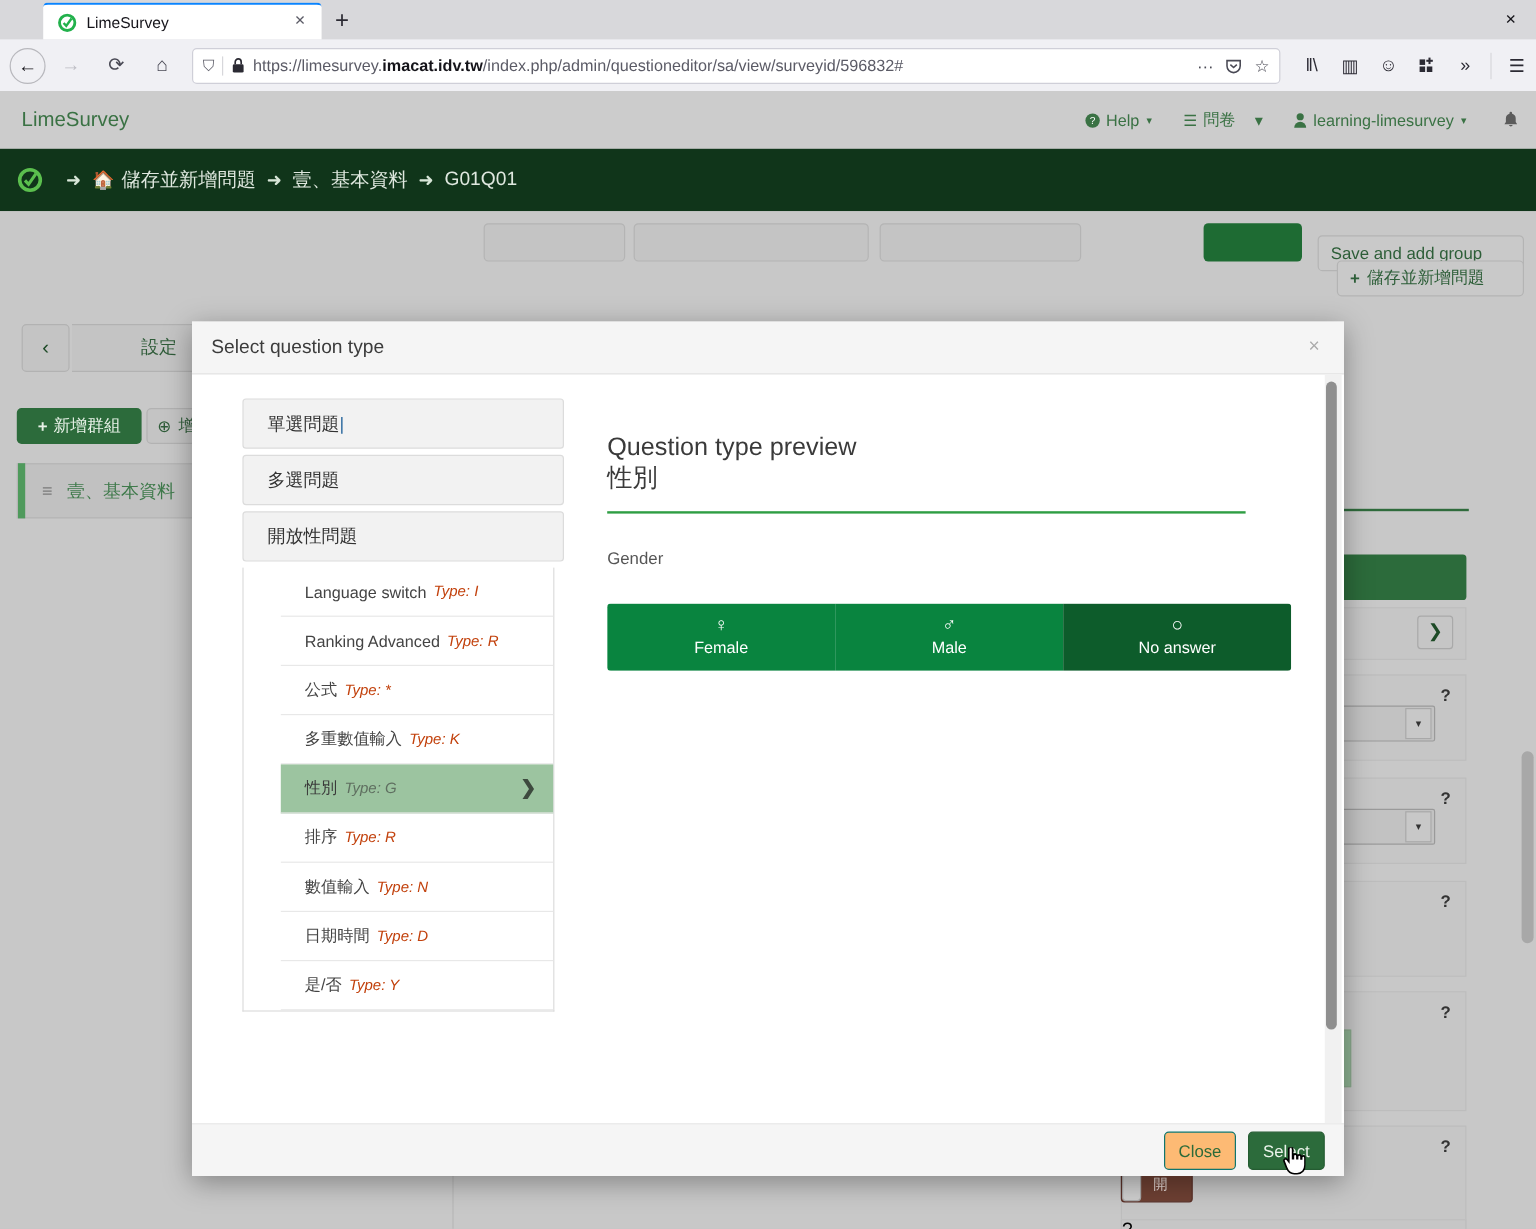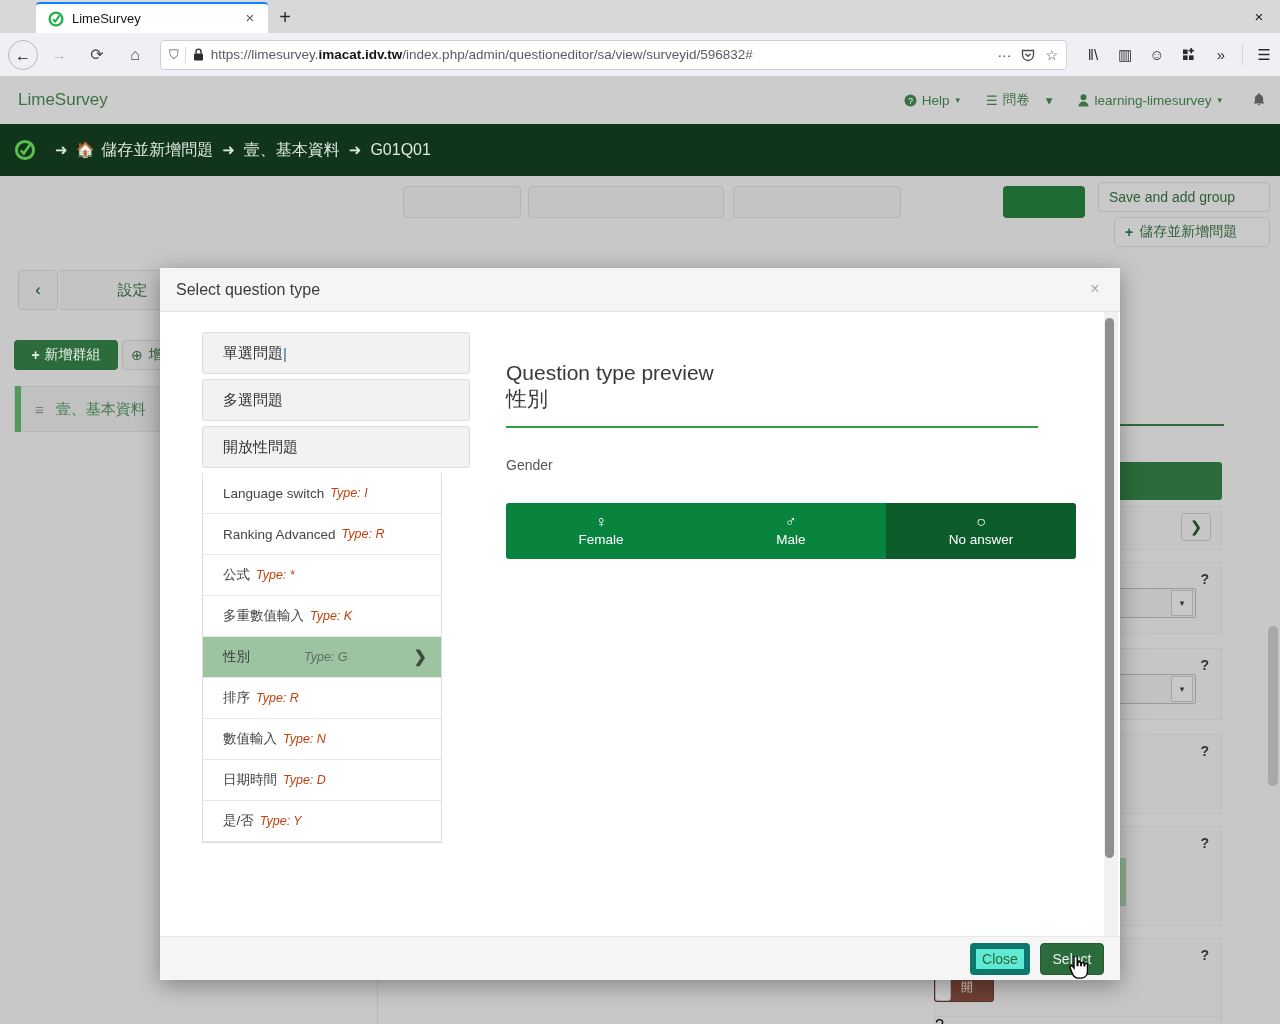--- a/index.html
+++ b/index.html
@@ -55,21 +55,21 @@
   #ls-breadcrumb { position: absolute; top: 48px; left: 0; width: 1280px; height: 52px; background: #10351a; display: flex; align-items: center; padding-left: 14px; }
   #ls-breadcrumb .bc-logo { width: 22px; height: 22px; margin-right: 10px; }
   #ls-breadcrumb .bc-arrow { color: #d8e6d8; font-size: 15px; margin: 0 9px; }
   #ls-breadcrumb .bc-home { color: #e6efe6; font-size: 15px; margin-right: 6px; }
   #ls-breadcrumb .bc-text { color: #dfe8df; font-size: 16px; }
 
   
   #bg-toolbar { position: absolute; top: 100px; left: 0; width: 1280px; height: 86px; background: #c8c8c8; }
   .bg-pill { position: absolute; height: 32px; border: 1px solid #b4b4b4; border-radius: 4px; background: #c4c4c4; top: 10px; }
   #bg-save-green { position: absolute; top: 10px; left: 1003px; width: 82px; height: 32px; background: #1e6b33; border-radius: 4px; }
-  #bg-btn-sag { position: absolute; top: 6px; left: 1098px; width: 172px; height: 30px; border: 1px solid #b4b4b4; background: #c9c9c9; border-radius: 4px; color: #2d5e38; font-size: 14px; display: flex; align-items: center; padding-left: 10px; white-space: nowrap; overflow: hidden; }
+  #bg-btn-sag { position: absolute; top: 20px; left: 1098px; width: 172px; height: 30px; border: 1px solid #b4b4b4; background: #c9c9c9; border-radius: 4px; color: #2d5e38; font-size: 14px; display: flex; align-items: center; padding-left: 10px; white-space: nowrap; overflow: hidden; }
   #bg-btn-sanq { position: absolute; top: 41px; left: 1114px; width: 156px; height: 30px; border: 1px solid #b4b4b4; background: #c9c9c9; border-radius: 4px; color: #2d5e38; font-size: 14px; display: flex; align-items: center; padding-left: 10px; white-space: nowrap; }
   #bg-btn-sanq .plus { margin-right: 6px; font-weight: bold; }
 
   #bg-row2 { position: absolute; top: 190px; left: 0; width: 1280px; height: 758px; }
   #bg-back-btn { position: absolute; top: 4px; left: 18px; width: 40px; height: 40px; background: #c4c4c4; border: 1px solid #b2b2b2; border-radius: 4px; color: #1d4a26; font-size: 17px; text-align: center; line-height: 38px; }
   #bg-tab-settings { position: absolute; top: 4px; left: 60px; width: 146px; height: 40px; background: #c4c4c4; border: 1px solid #b2b2b2; border-left: none; color: #2f5c39; font-size: 15px; text-align: center; line-height: 38px; }
   #bg-addgroup { position: absolute; top: 74px; left: 14px; width: 104px; height: 30px; background: #2c6b3b; border-radius: 4px; color: #e8f2e8; font-size: 14px; display: flex; align-items: center; justify-content: center; }
   #bg-addgroup .plus { margin-right: 5px; font-weight: bold; }
   #bg-addq { position: absolute; top: 74px; left: 122px; width: 90px; height: 30px; background: #c4c4c4; border: 1px solid #b2b2b2; border-radius: 4px; color: #2f5c39; font-size: 14px; display: flex; align-items: center; padding-left: 8px; overflow: hidden; white-space: nowrap; }
   #bg-addq .dot { margin-right: 6px; }
@@ -111,48 +111,48 @@
   #modal-body { position: relative; height: 624px; overflow: hidden; display: flex; }
 
   #qtype-col { width: 310px; padding: 20px 0 0 42px; }
   .qcat {
     width: 268px; height: 42px; margin-bottom: 5px;
     background: #f2f2f2; border: 1px solid #dcdcdc; border-radius: 3px;
     display: flex; align-items: center; padding-left: 20px;
     font-size: 15px; color: #333;
   }
   .qcat .caret-txt { color: #2f6ba0; font-weight: 300; }
-  #qtype-list { width: 240px; border: 1px solid #ddd; border-top: none; margin-top: 3px; }
+  #qtype-list { width: 260px; border: 1px solid #ddd; border-top: none; margin-top: 3px; padding-left: 31px; }
   .qitem {
     height: 41px; border-bottom: 1px solid #e8e8e8; display: flex; align-items: center;
     padding-left: 20px; font-size: 13.5px; color: #444; position: relative;
   }
   .qitem .qname { margin-right: 6px; }
   .qitem .qtypecode { font-style: italic; font-size: 12.5px; color: #c2410c; }
   .qitem.selected { background: #9cc4a0; color: #3a3a3a; }
-  .qitem.selected .qtypecode { color: #5f6f60; margin-left: 48px; }
+  .qitem.selected .qtypecode { color: #5f6f60; }
   .qitem .row-chevron { position: absolute; right: 14px; top: 10px; font-size: 16px; color: #3d4a3e; font-weight: bold; }
 
   #preview-col { flex: 1; padding: 48px 0 0 36px; position: relative; }
   #preview-title { font-size: 21px; color: #3a3a3a; line-height: 1.25; }
   #preview-subtitle { font-size: 21px; color: #3a3a3a; line-height: 1.25; }
   #preview-rule { width: 532px; height: 2px; background: #2f9e44; margin-top: 13px; }
   #preview-qtext { margin-top: 29px; font-size: 14px; color: #555; }
   #gender-bar { margin-top: 30px; width: 570px; height: 56px; display: flex; border-radius: 3px; overflow: hidden; }
   .gender-opt { flex: 1; display: flex; flex-direction: column; align-items: center; justify-content: center; color: #fff; }
   .gender-opt .g-ico { font-size: 16px; line-height: 18px; }
   .gender-opt .g-lbl { font-size: 13.5px; line-height: 17px; }
   .gender-opt.g-light { background: #09843f; }
   .gender-opt.g-dark { background: #0d5c2b; }
 
   #modal-scrollbar-track { position: absolute; right: 2px; top: 0; width: 14px; height: 624px; background: #f1f1f1; }
   #modal-scrollbar-thumb { position: absolute; right: 4px; top: 6px; width: 9px; height: 540px; background: #8f8f8f; border-radius: 5px; }
 
   #modal-footer { height: 44px; background: #f5f5f5; border-top: 1px solid #e8e8e8; display: flex; align-items: center; justify-content: flex-end; padding-right: 16px; }
-  #btn-close { width: 60px; height: 32px; background: #5eead4; border: 6px solid #0f766e; border-radius: 4px; color: #2d6b39; font-size: 14px; display: flex; align-items: center; justify-content: center; margin-right: 10px; }
+  #btn-close { width: 60px; height: 32px; background: #fdba74; border: 1px solid #0f766e; border-radius: 4px; color: #2d6b39; font-size: 14px; display: flex; align-items: center; justify-content: center; margin-right: 10px; }
   #btn-select { width: 64px; height: 32px; background: #2c6b3b; border: 1px solid #255c32; border-radius: 4px; color: #eaf3ea; font-size: 14px; display: flex; align-items: center; justify-content: center; }
 
   #cursor { position: absolute; left: 1068px; top: 880px; width: 20px; height: 24px; pointer-events: none; }
 </style>
 </head>
 <body>
 
 <div id="browser-chrome">
 
   <div id="tabstrip">

